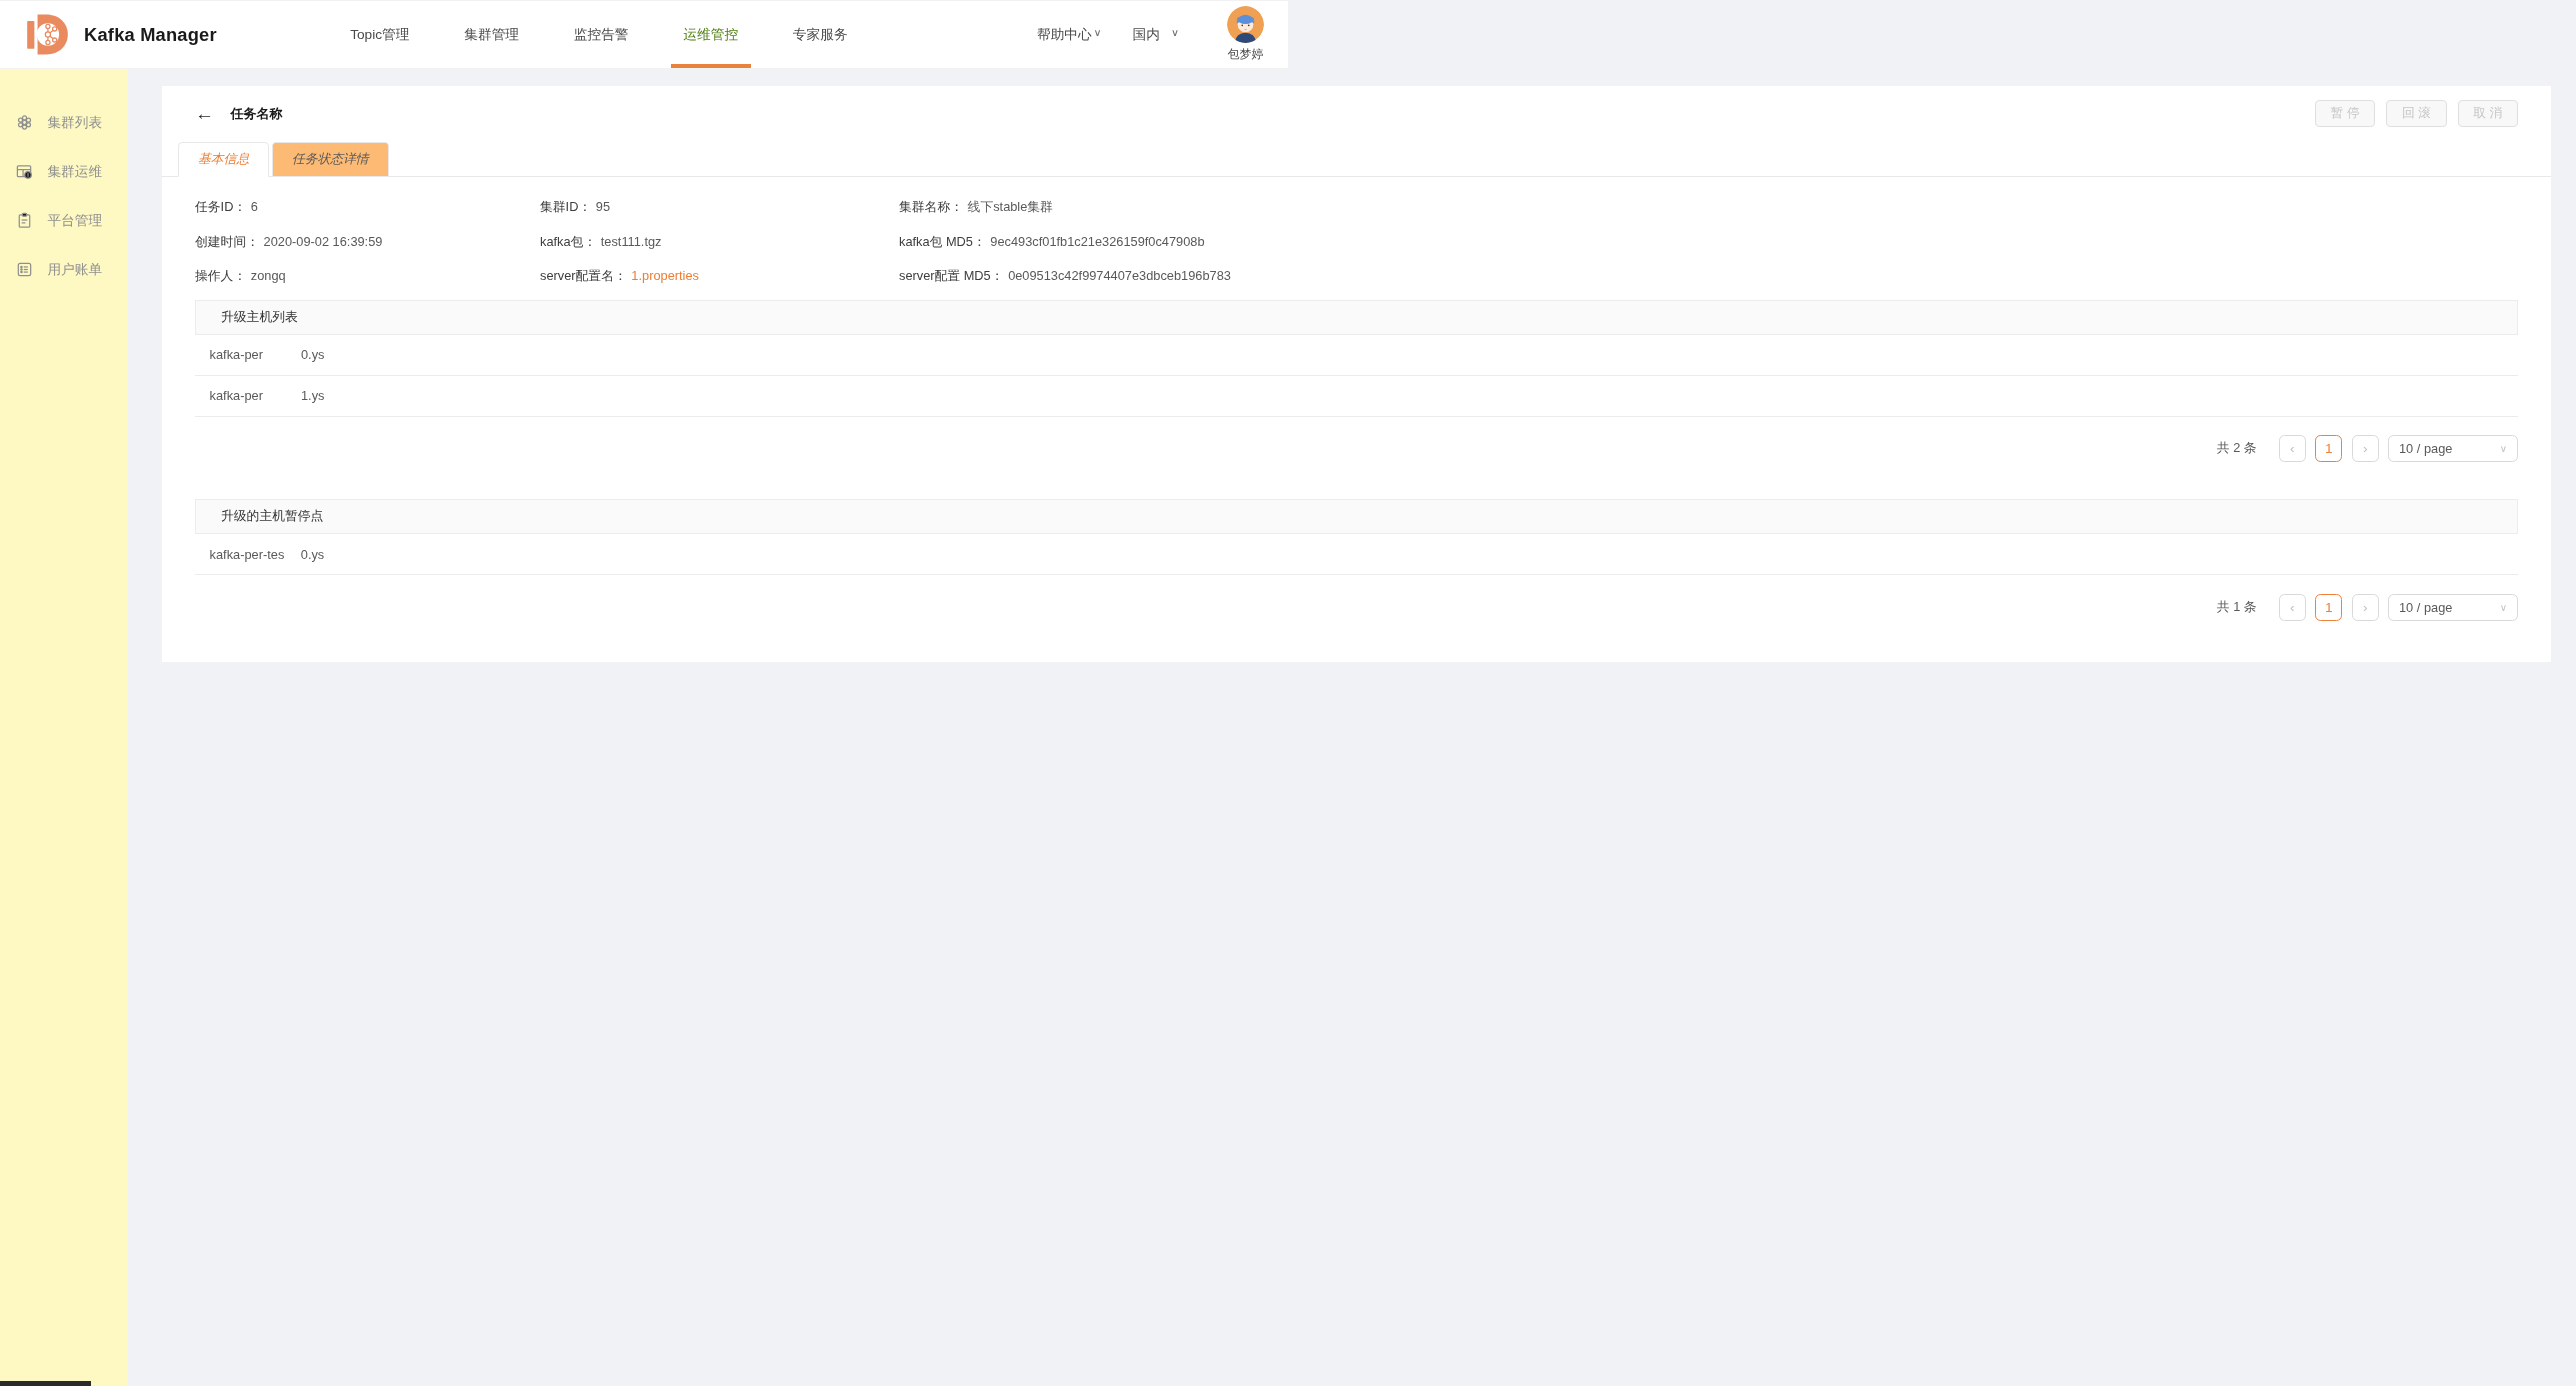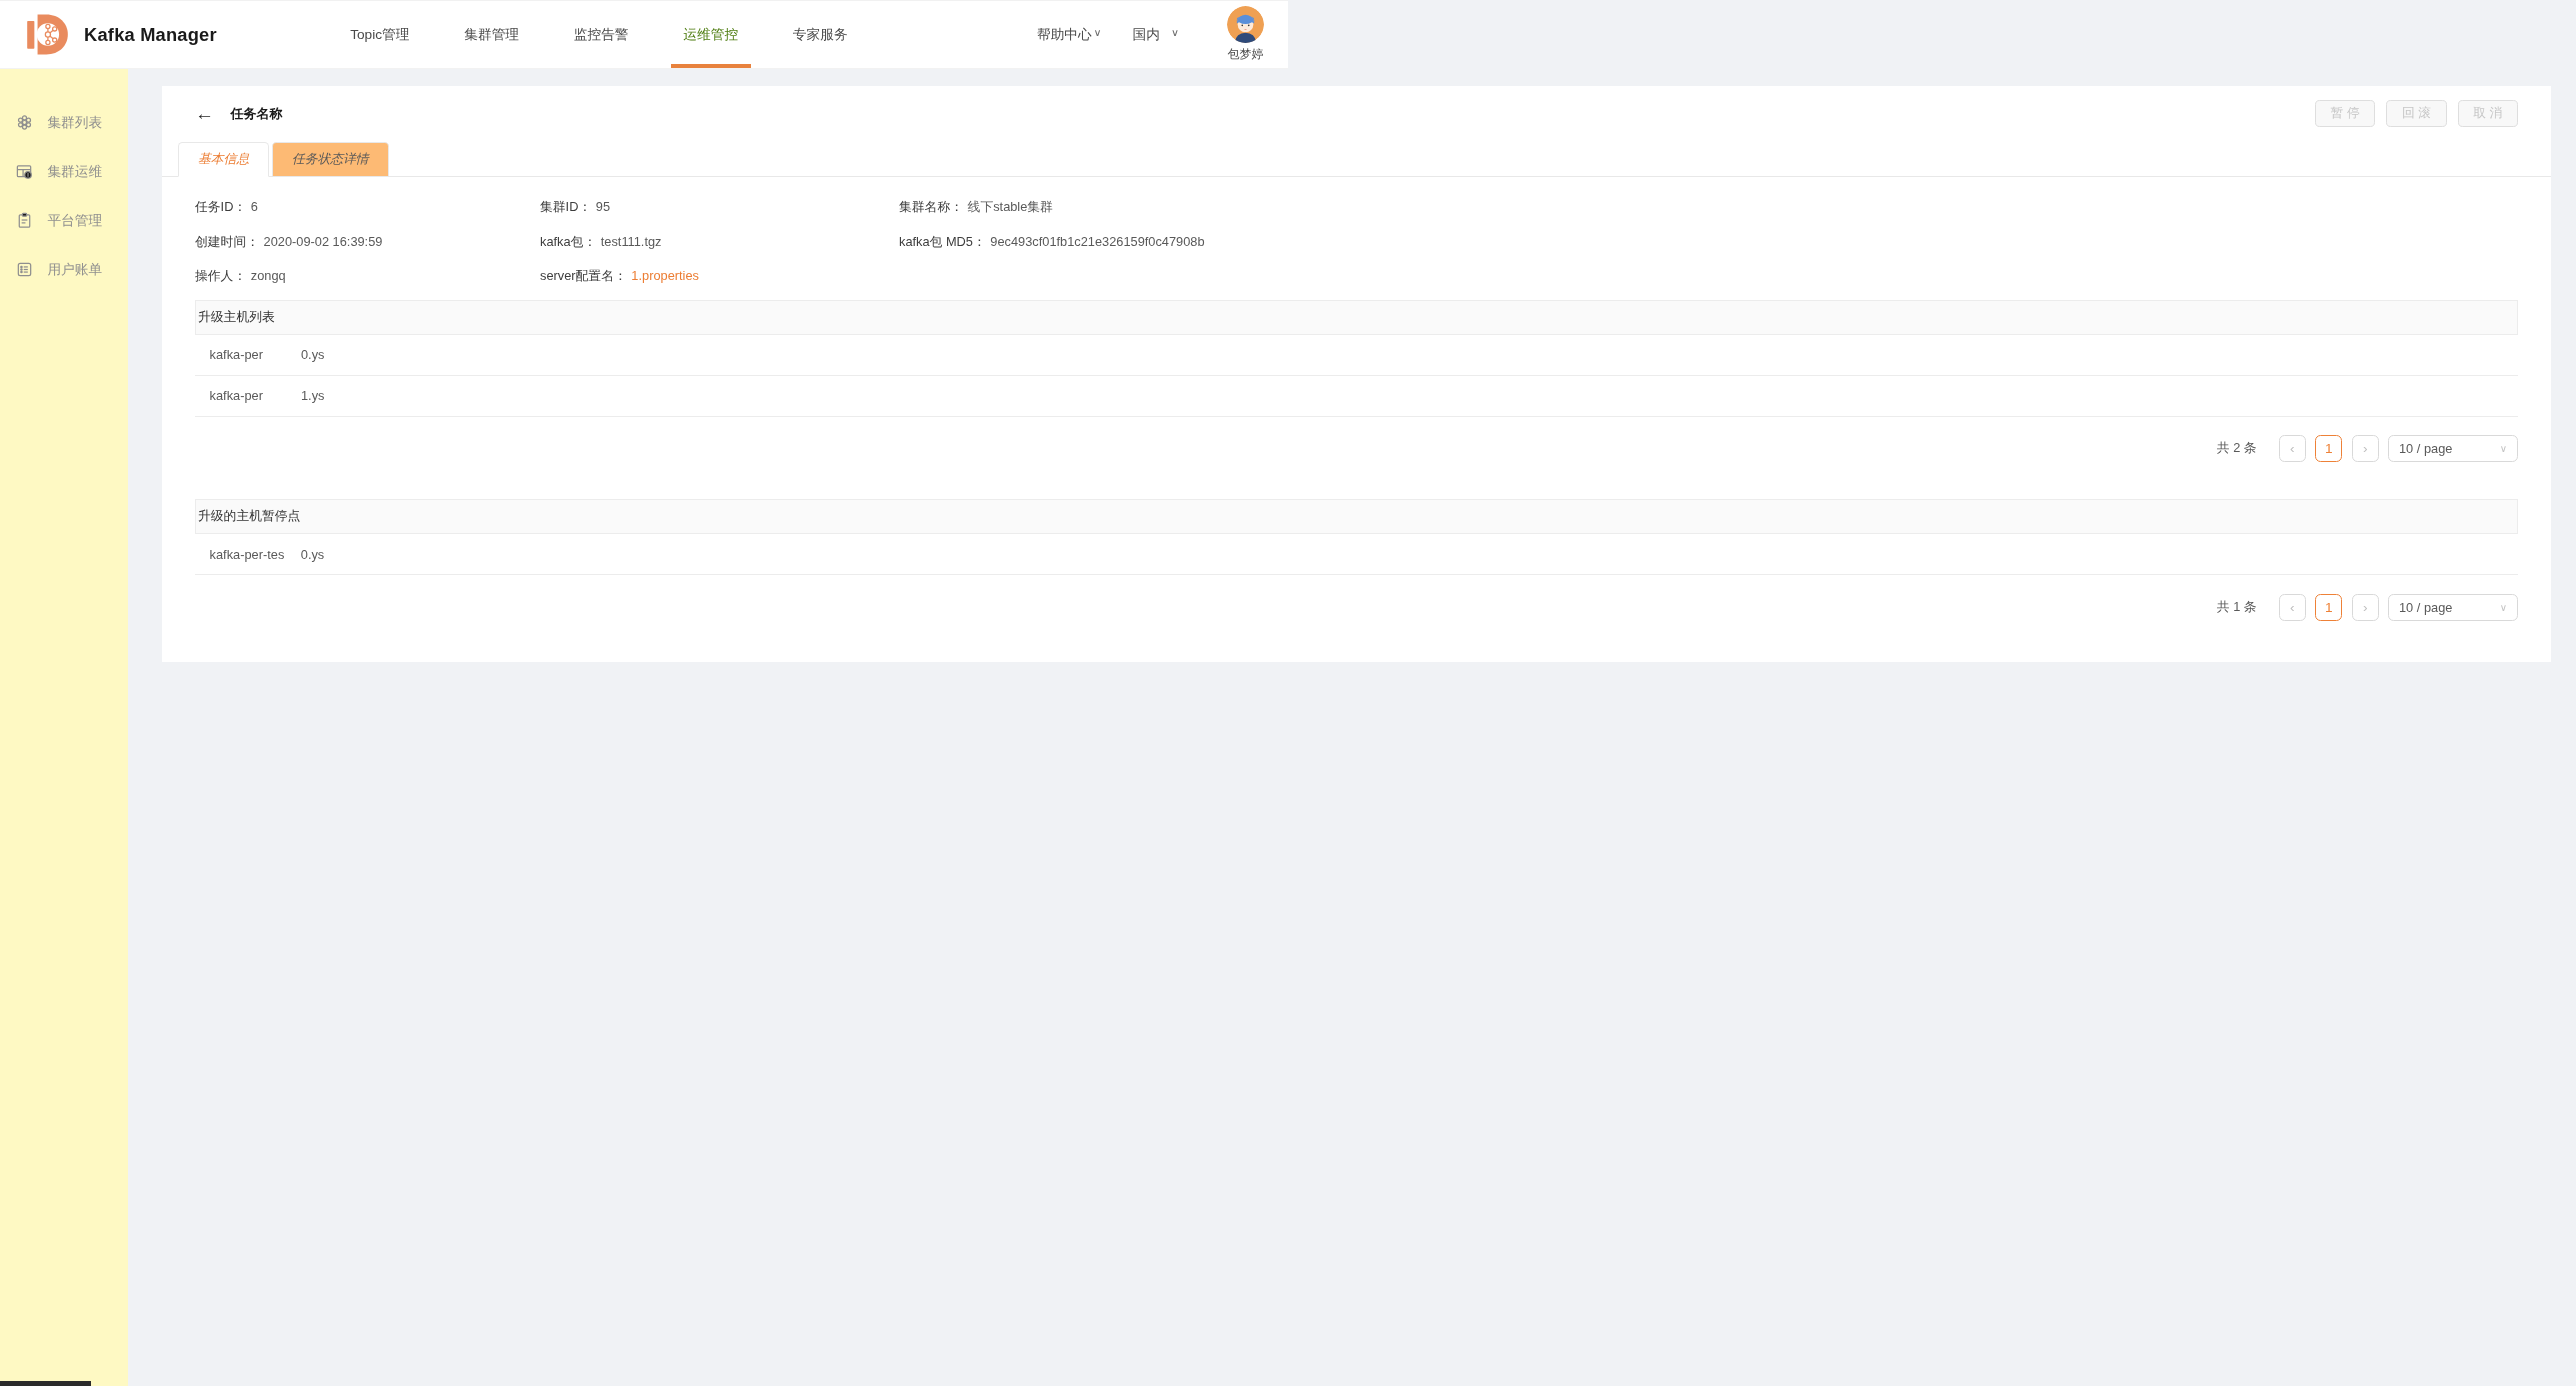--- a/index.html
+++ b/index.html
@@ -81,21 +81,21 @@
   .info-cell .val.link { color:#ec7d33; cursor:pointer; }
 
   .half-mask { position:relative; display:inline-block; }
   .half-mask::after { content:""; position:absolute; left:-1.8px; right:-1.8px; top:-4.6px; height:62%; background:#fff; }
   .redact-gap { display:inline-block; }
 
   .section { margin-top:14.6px; }
   .section.second { margin-top:37px; }
   .section-header {
     height:35px; background:#fafafa; border:0.9px solid #ececec;
-    display:flex; align-items:center; padding:0 2px; font-size:12.8px; color:#333;
+    display:flex; align-items:center; padding:0 25px; font-size:12.8px; color:#333;
   }
   .host-row {
     height:41px; display:flex; align-items:center; padding-left:14.6px;
     border-bottom:0.9px solid #ececec; font-size:12.8px; color:#595959;
   }
 
   .pagination { margin-top:18.3px; display:flex; justify-content:flex-end; align-items:center; font-size:12.8px; color:#595959; }
   .pg-total { margin-right:12.8px; }
   .pg-btn {
     width:27.4px; height:27.4px; border:0.9px solid #d9d9d9; border-radius:5.5px; background:#fff;
@@ -260,20 +260,23 @@
       </div>
       <div class="info-cell">
         <span class="lbl">kafka包 MD5：</span><span class="val">9ec493cf01fb1c21e326159f0c47908b</span>
       </div>
       <div class="info-cell">
         <span class="lbl">操作人：</span><span class="val half-mask">zongq</span>
       </div>
       <div class="info-cell">
         <span class="lbl">server配置名：</span><span class="val link">1.properties</span>
       </div>
+      <div class="info-cell">
+        <span class="lbl">server配置 MD5：</span><span class="val">0e09513c42f9974407e3dbceb196b783</span>
+      </div>
     </div>
 
     <div class="section">
       <div class="section-header">升级主机列表</div>
       <div class="host-row">
         <span>kafka-</span>
           <span class="half-mask">per</span>
           <span class="redact-gap" style="width:38px"></span>
           <span>0.ys</span>
       </div>

